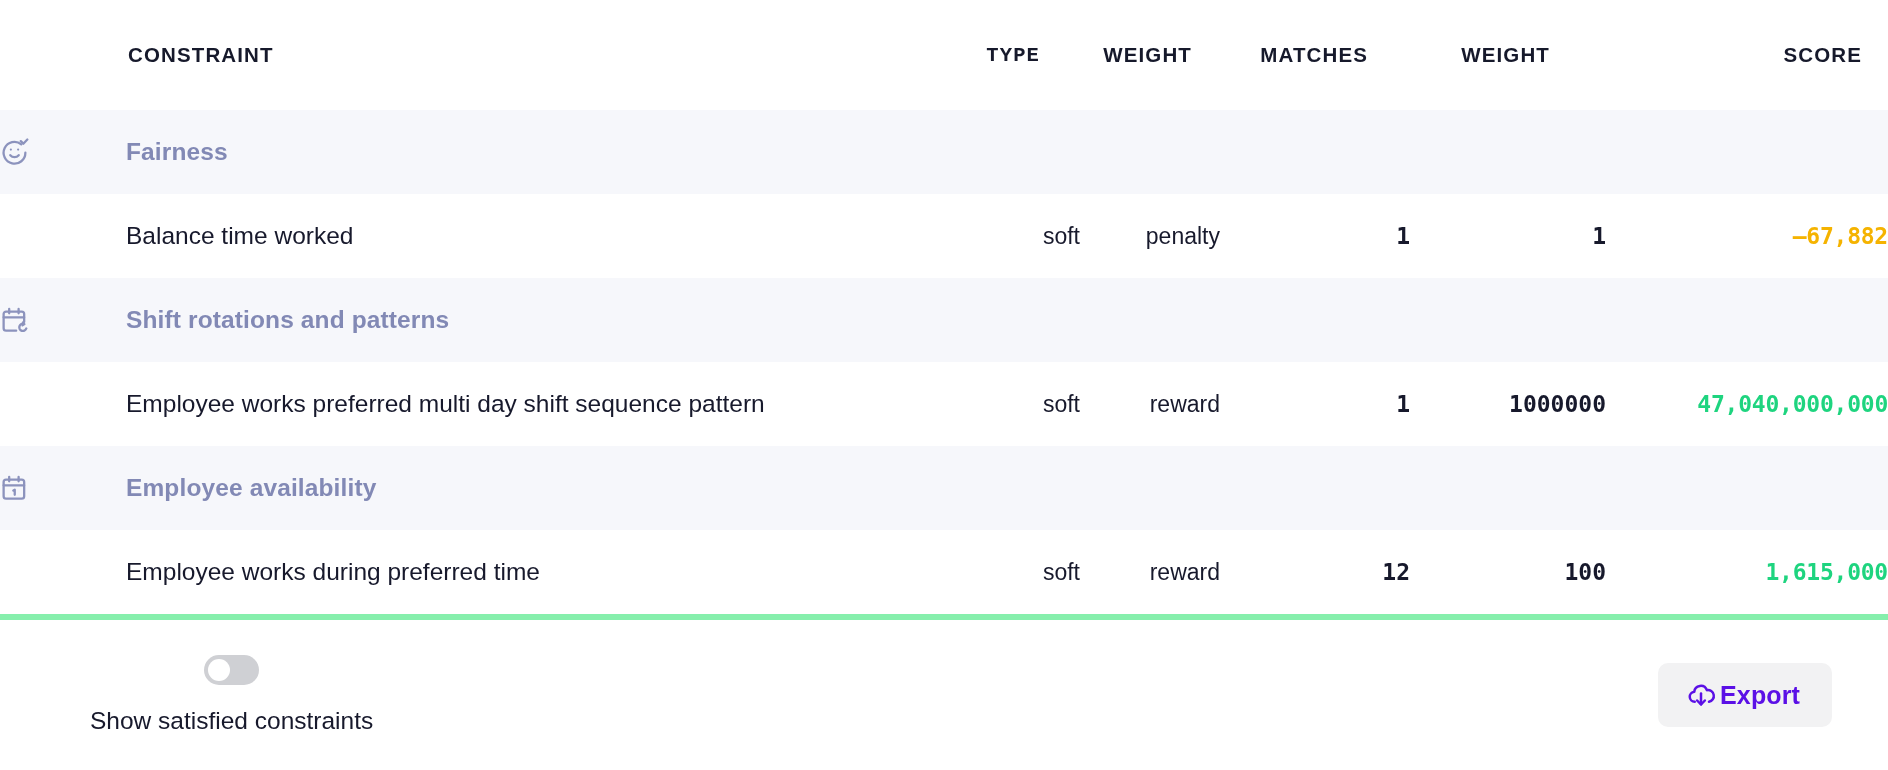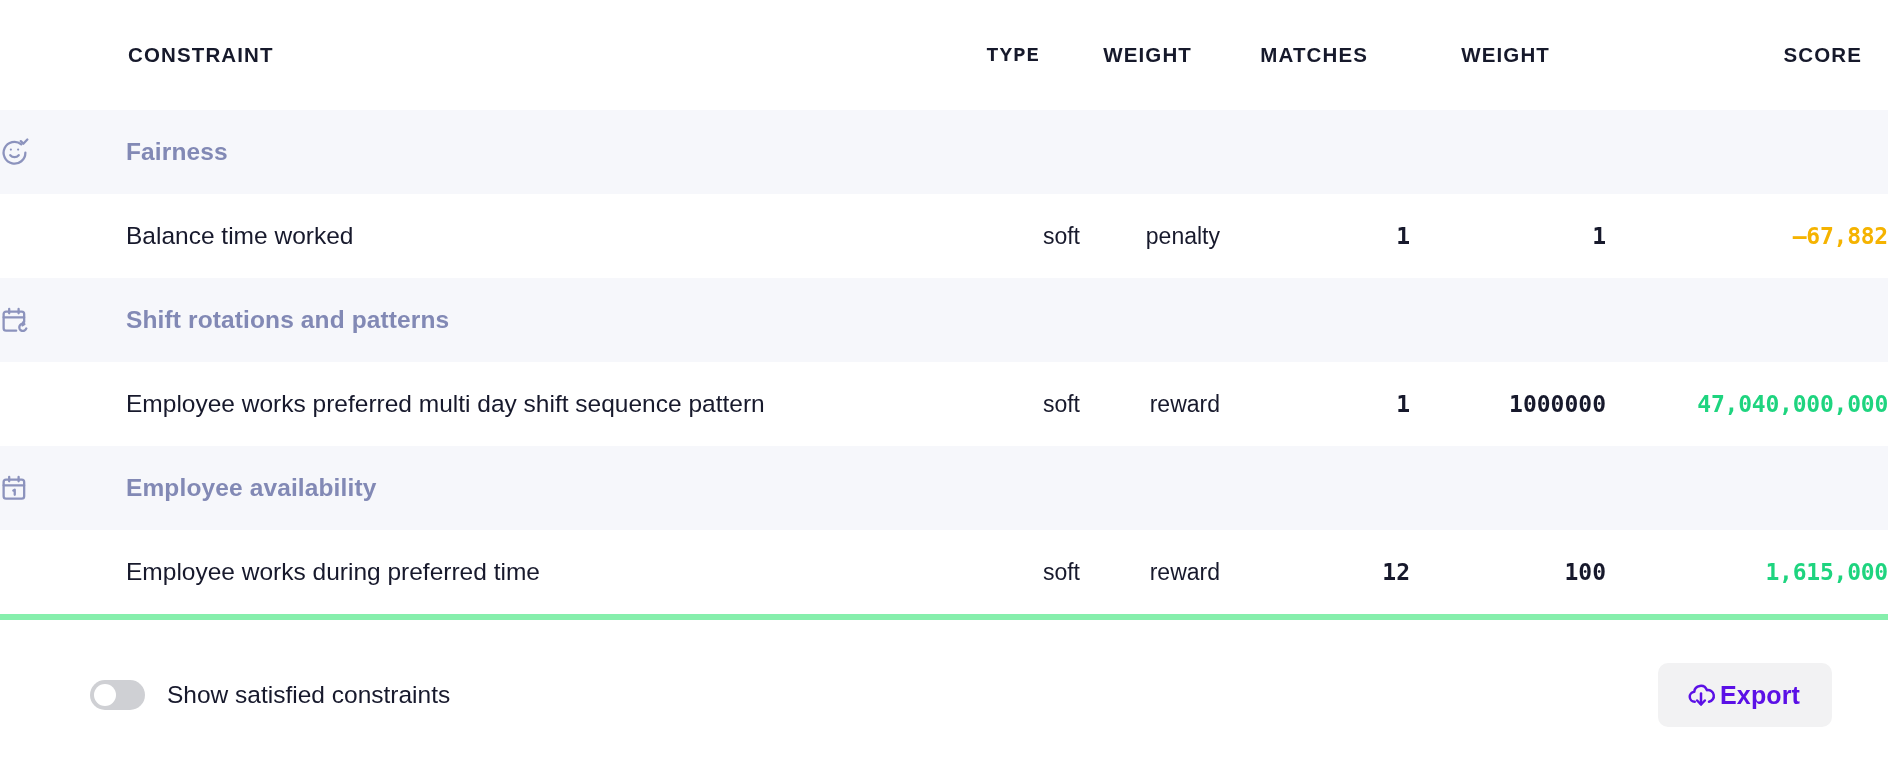--- a/index.html
+++ b/index.html
@@ -133,20 +133,21 @@
     display: flex;
     align-items: center;
     padding: 0 56px 0 90px;
     box-sizing: border-box;
     background: #ffffff;
   }
   .toggle-wrap {
     display: flex;
     align-items: center;
     gap: 22px;
+    flex-direction: column;
   }
   .toggle {
     width: 55px;
     height: 30px;
     border-radius: 15px;
     background: #cfd0d4;
     position: relative;
     flex: none;
   }
   .toggle .knob {

